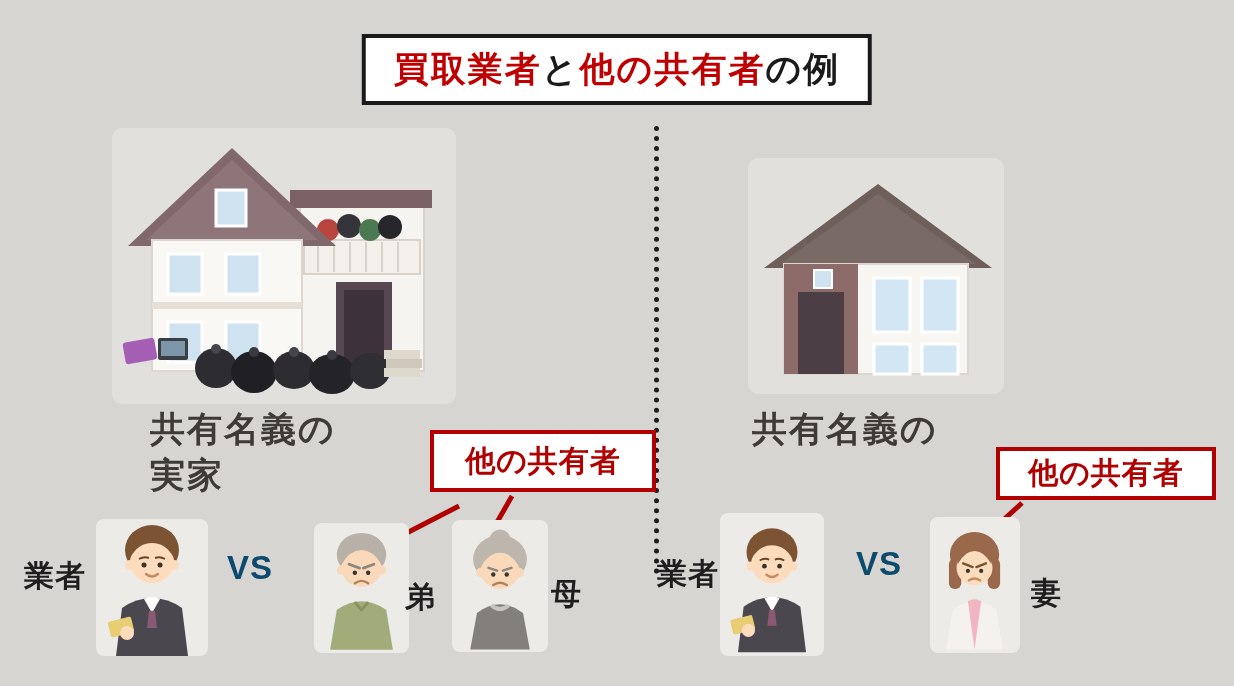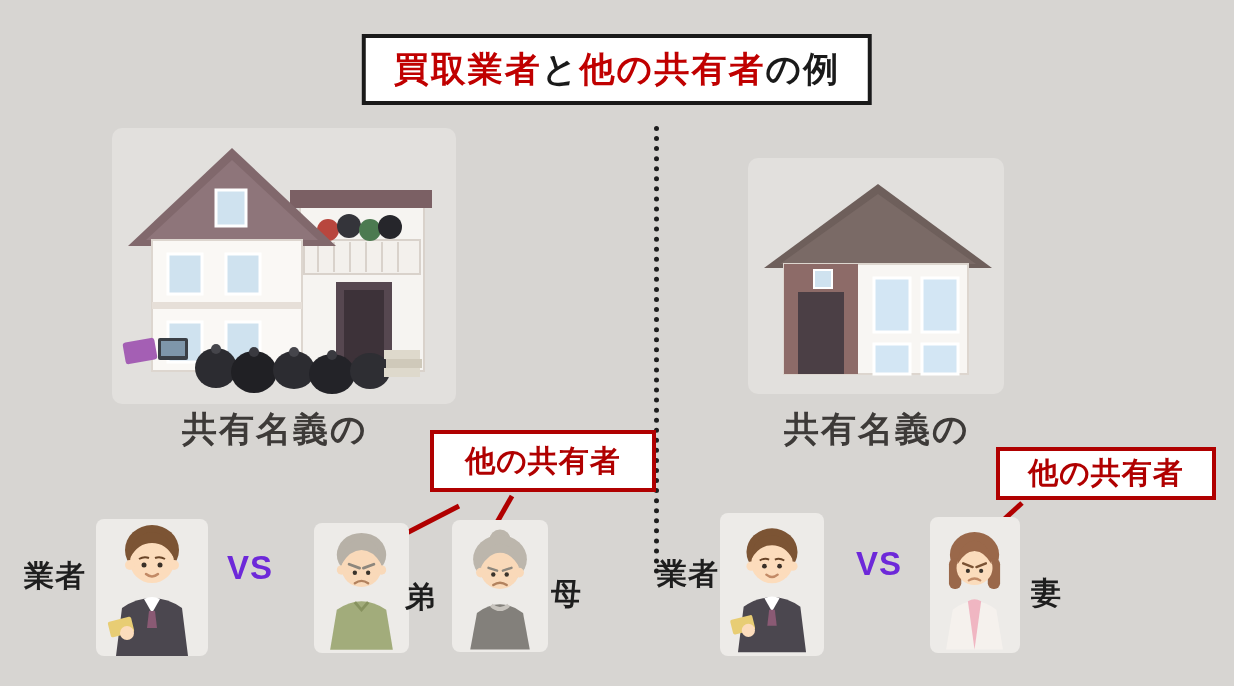--- a/index.html
+++ b/index.html
@@ -23,21 +23,21 @@
   }
   
   .house { position:absolute; }
   .house-left { left:122px; top:136px; }
   .house-right { left:760px; top:166px; }
   .house-patch { position:absolute; background:#e2e0dd; border-radius:10px; }
   .hp-left { left:112px; top:128px; width:344px; height:276px; }
   .hp-right { left:748px; top:158px; width:256px; height:236px; }
   
   .property-label {
-    position:absolute; width:250px; text-align:center;
+    position:absolute; width:250px; 
     font-size:35px; font-weight:bold; color:#3d3a38;
     line-height:1.32; letter-spacing:2px;
   }
   .pl-left { left:150px; top:406px; }
   .pl-right { left:752px; top:406px; }
   
   .callout {
     position:absolute; background:#ffffff; border:4px solid #b00000;
     color:#b00000; font-weight:bold; font-size:30px; letter-spacing:1px;
     display:flex; align-items:center; justify-content:center;
@@ -54,21 +54,21 @@
   .person-mother           { left:452px; top:520px; width:96px;  height:132px; }
   .person-businessman-right{ left:720px; top:513px; width:104px; height:143px; }
   .person-wife             { left:930px; top:517px; width:90px;  height:136px; }
   
   .person-label { position:absolute; font-size:30px; font-weight:bold; color:#1e1e1e; letter-spacing:1px; }
   .lbl-buyer-left  { left:24px;  top:556px; }
   .lbl-brother     { left:405px; top:577px; }
   .lbl-mother      { left:551px; top:574px; }
   .lbl-buyer-right { left:657px; top:554px; }
   .lbl-wife        { left:1031px; top:573px; }
-  .vs { position:absolute; color:#6d28d9; font-size:33px; font-weight:bold; letter-spacing:1px;text-align:right; }
+  .vs { position:absolute; color:#0c4a6e; font-size:33px; font-weight:bold; letter-spacing:1px;text-align:right; }
   .vs-left  { left:227px; top:549px; }
   .vs-right { left:856px; top:545px; }
 </style>
 </head>
 <body>
 
 <div class="canvas">
 
   <div class="title-box">
     <span class="red">買取業者</span><span>と</span><span class="red">他の共有者</span><span>の例</span>
@@ -131,20 +131,21 @@
     <rect x="38" y="126" width="46" height="82" fill="#4b3f45"></rect>
     <rect x="54" y="104" width="18" height="18" fill="#cfe2ef" stroke="#ffffff" stroke-width="2"></rect>
     <rect x="114" y="112" width="36" height="54" fill="#d3e6f4" stroke="#ffffff" stroke-width="3"></rect>
     <rect x="162" y="112" width="36" height="54" fill="#d3e6f4" stroke="#ffffff" stroke-width="3"></rect>
     <rect x="114" y="178" width="36" height="30" fill="#d3e6f4" stroke="#ffffff" stroke-width="3"></rect>
     <rect x="162" y="178" width="36" height="30" fill="#d3e6f4" stroke="#ffffff" stroke-width="3"></rect>
   </svg>
 
   <div class="property-label pl-left">
     <div>共有名義の</div>
+    <div>実家</div>
   </div>
   <div class="property-label pl-right">
     <div>共有名義の</div>
   </div>
 
   <div class="callout callout-left">他の共有者</div>
   <div class="callout callout-right">他の共有者</div>
 
   <svg class="connectors" width="1234" height="686" viewBox="0 0 1234 686">
     <line x1="459" y1="506" x2="393" y2="540" stroke="#b00000" stroke-width="5"></line>

